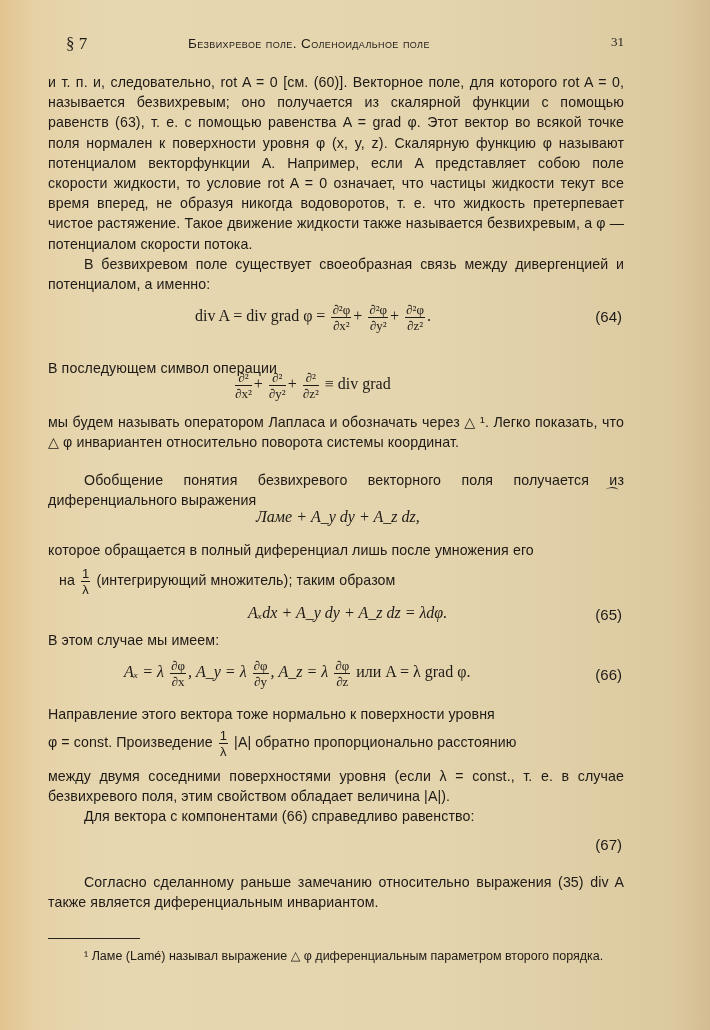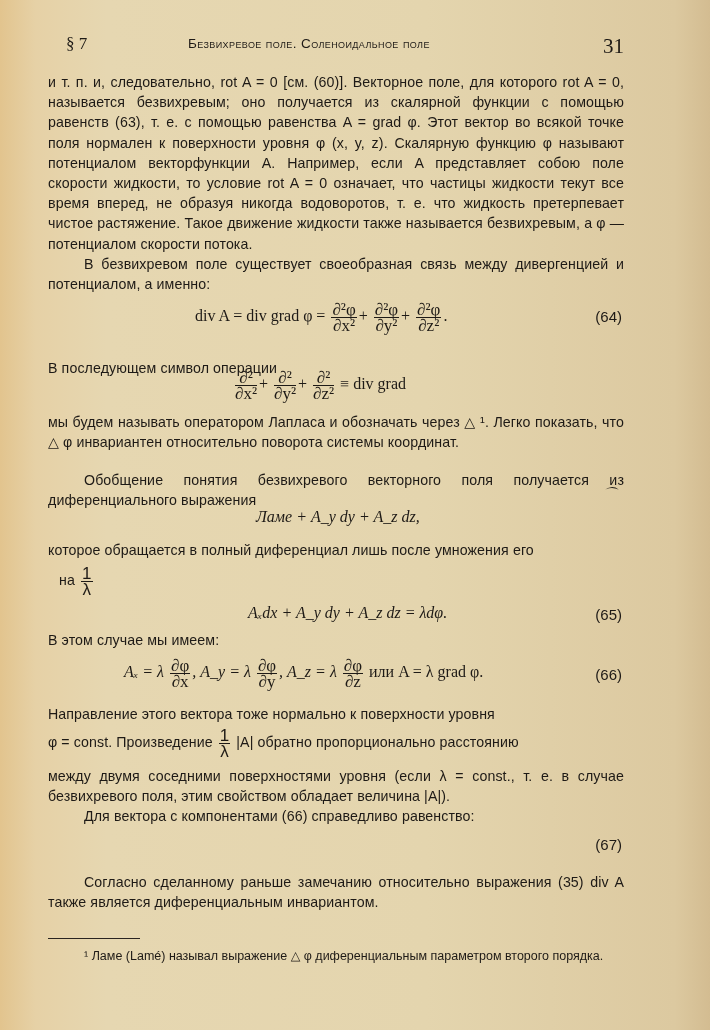--- a/index.html
+++ b/index.html
@@ -7,27 +7,27 @@
     width:710px; height:1030px; overflow:hidden;
     background: linear-gradient(90deg, #e2c48e 0%, #e6d1a6 5%, #e6d7b1 15%, #e4d5ae 60%, #dcc9a0 95%, #d3bc91 100%);
     font-family: "Liberation Sans", sans-serif;
     color:#1e1a16;
     position:relative;
   }
   .page { position:absolute; left:48px; top:0; width:576px; }
   .header { position:absolute; top:34px; left:0; width:576px; height:20px; font-size:15px; }
   .header .sec { position:absolute; left:18px; font-family:"Liberation Serif", serif; font-size:17px; }
   .header .title { position:absolute; left:140px; letter-spacing:0.4px; font-size:13.5px; font-variant: small-caps; top:2px;}
-  .header .num { position:absolute; right:0; font-family:"Liberation Serif", serif; font-size:21px; }
+  .header .num { position:absolute; right:0; font-family:"Liberation Serif", serif; font-size:13px; }
   .p { position:absolute; left:0; width:576px; font-size:14.2px; line-height:20.2px; text-align:justify; letter-spacing:0.1px; }
   .p.indent { text-indent:36px; }
   .eq { position:absolute; left:0; width:576px; height:40px; font-family:"Liberation Serif", serif; font-size:16px; }
   .eq .body { position:absolute; white-space:nowrap; }
   .eq .num { position:absolute; right:2px; font-family:"Liberation Sans", sans-serif; font-size:15px; }
-  .frac { display:inline-block; vertical-align:middle; text-align:center; font-size:17px; line-height:15px; margin:0 2px; }
+  .frac { display:inline-block; vertical-align:middle; text-align:center; font-size:13px; line-height:15px; margin:0 2px; }
   .frac span { display:block; }
   .frac .top { border-bottom:1px solid #1e1a16; padding:0 1px; }
   i { font-style:italic; }
   .rule { position:absolute; left:0; top:938px; width:92px; border-top:1px solid #2a2420; }
   .fn { position:absolute; left:0; top:947px; width:576px; font-size:12.5px; line-height:18px; text-align:justify; text-indent:36px; }
   .mark { position:absolute; left:604px; top:485px; font-size:16px; }
 </style>
 </head>
 <body>
 
@@ -68,20 +68,21 @@
 
   <div class="eq" style="top:502px;">
     <span class="body" style="left:208px;top:6px;font-style:italic;">Ламе + A_y dy + A_z dz,</span>
   </div>
 
   <div class="p" style="top:540px;">которое обращается в полный диференциал лишь после умножения его</div>
 
   <div class="p" style="top:566px;margin-left:11px;">
     <span>на</span>
     <span class="frac"><span class="top">1</span><span>λ</span></span>
+    <span>(интегрирующий множитель); таким образом</span>
   </div>
 
   <div class="eq" style="top:600px;">
     <span class="body" style="left:200px;top:4px;font-style:italic;">Aₓdx + A_y dy + A_z dz = λdφ.</span>
     <span class="num" style="top:6px;">(65)</span>
   </div>
 
   <div class="p" style="top:630px;">В этом случае мы имеем:</div>
 
   <div class="eq" style="top:652px;">

